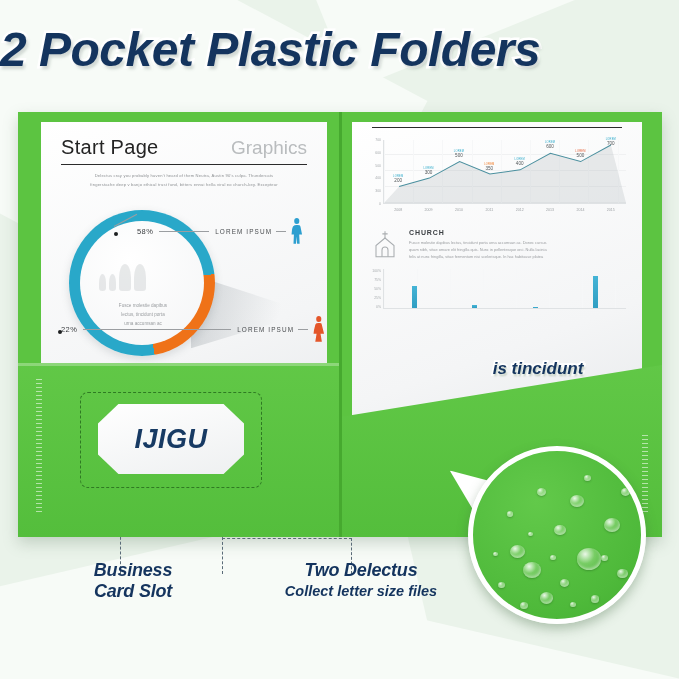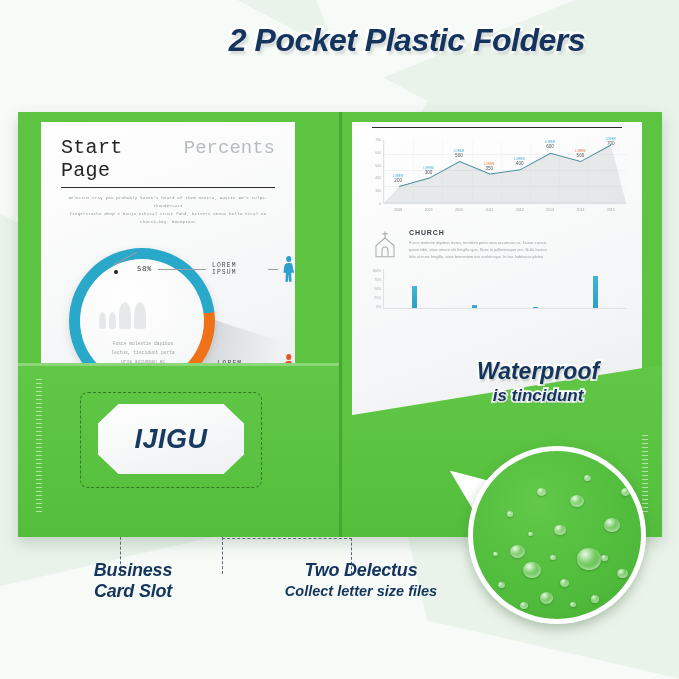--- a/index.html
+++ b/index.html
@@ -29,22 +29,22 @@
     transform: rotate(-13deg); transform-origin: left top;
   }
   .bg-band.b4 {
     left: 330px; top: 598px; width: 470px; height: 220px;
     transform: rotate(13deg); transform-origin: left top;
   }
 
   
   #title {
     position: absolute; left: 0; top: 22px; width: 585px;
-    text-align: right;
-    font-size: 32px; font-weight: bold; font-style: italic;
+    text-align: left;
+    font-size: 48px; font-weight: bold; font-style: italic;
     letter-spacing: -0.5px;
     color: #14345e;
     -webkit-text-stroke: 5px #ffffff;
     paint-order: stroke fill;
     text-shadow: 2px 3px 3px rgba(120,140,130,.35);
   }
 
   
   #folder {
     position: absolute; left: 18px; top: 112px;
@@ -55,21 +55,21 @@
   .spine {
     position: absolute; left: 321px; top: 0; width: 3px; height: 425px;
     background: #46a92f; z-index: 6;
   }
   
   .page {
     position: absolute; top: 10px; height: 300px;
     background: linear-gradient(160deg,#ffffff 0%,#f4f5f6 70%,#e9ebed 100%);
     overflow: hidden;
   }
-  .page.left  { left: 23px;  width: 254px; font-family: Liberation Mono, monospace; }
+  .page.left  { left: 23px;  width: 286px; }
   .page.right { left: 334px; width: 290px; }
 
   
   .pg-head {
     display: flex; align-items: baseline; justify-content: space-between;
     padding: 14px 20px 0 20px;
   }
   .pg-title { font-size: 20px; color: #242424; font-weight: 300; letter-spacing: .3px; }
   .pg-sub   { font-size: 19px; color: #b9bcbe; font-weight: 300; }
   .pg-rule  { height: 1px; background: #2b2b2b; margin: 5px 20px 0 20px; }
@@ -295,21 +295,21 @@
   <div class="bg-band b3"></div>
   <div class="bg-band b4"></div>
 
   <div id="title">2 Pocket Plastic Folders</div>
 
   <div id="folder">
 
     <div class="page left">
       <div class="pg-head">
         <div class="pg-title">Start Page</div>
-        <div class="pg-sub">Percents</div>
+        <div class="pg-sub">Graphics</div>
       </div>
       <div class="pg-rule"></div>
       <div class="pg-para">Delectus cray you probably haven't heard of them Neutra, Austin 90's culpa. Thundercats</div>
       <div class="pg-para" style="margin-top:1px">fingerstache deep v banjo ethical trust fund, bitters ennui hella viral eo church-key. Excepteur</div>
 
       <div class="donut-wrap">
         <div class="donut-shadow"></div>
         <div class="donut"></div>
 
         <div class="fam-icons">
@@ -470,21 +470,20 @@
       <div class="ruler r"></div>
     </div>
   </div>
 
   <div class="slot-dash"></div>
   <div class="card">
     <span>IJIGU</span>
   </div>
 
   <div id="waterproof">
-    <div class="wp-title">Waterproof</div>
     <div class="wp-sub">
       <div>is tincidunt</div>
     </div>
   </div>
 
   <div id="bubble">
     <div class="tail"></div>
     <div class="circ" id="circ">
         <div class="drop" style="left: 22%; top: 56%; width: 15px; height: 13.2px;"></div>
         <div class="drop" style="left: 38%; top: 22%; width: 9px; height: 7.92px;"></div>

